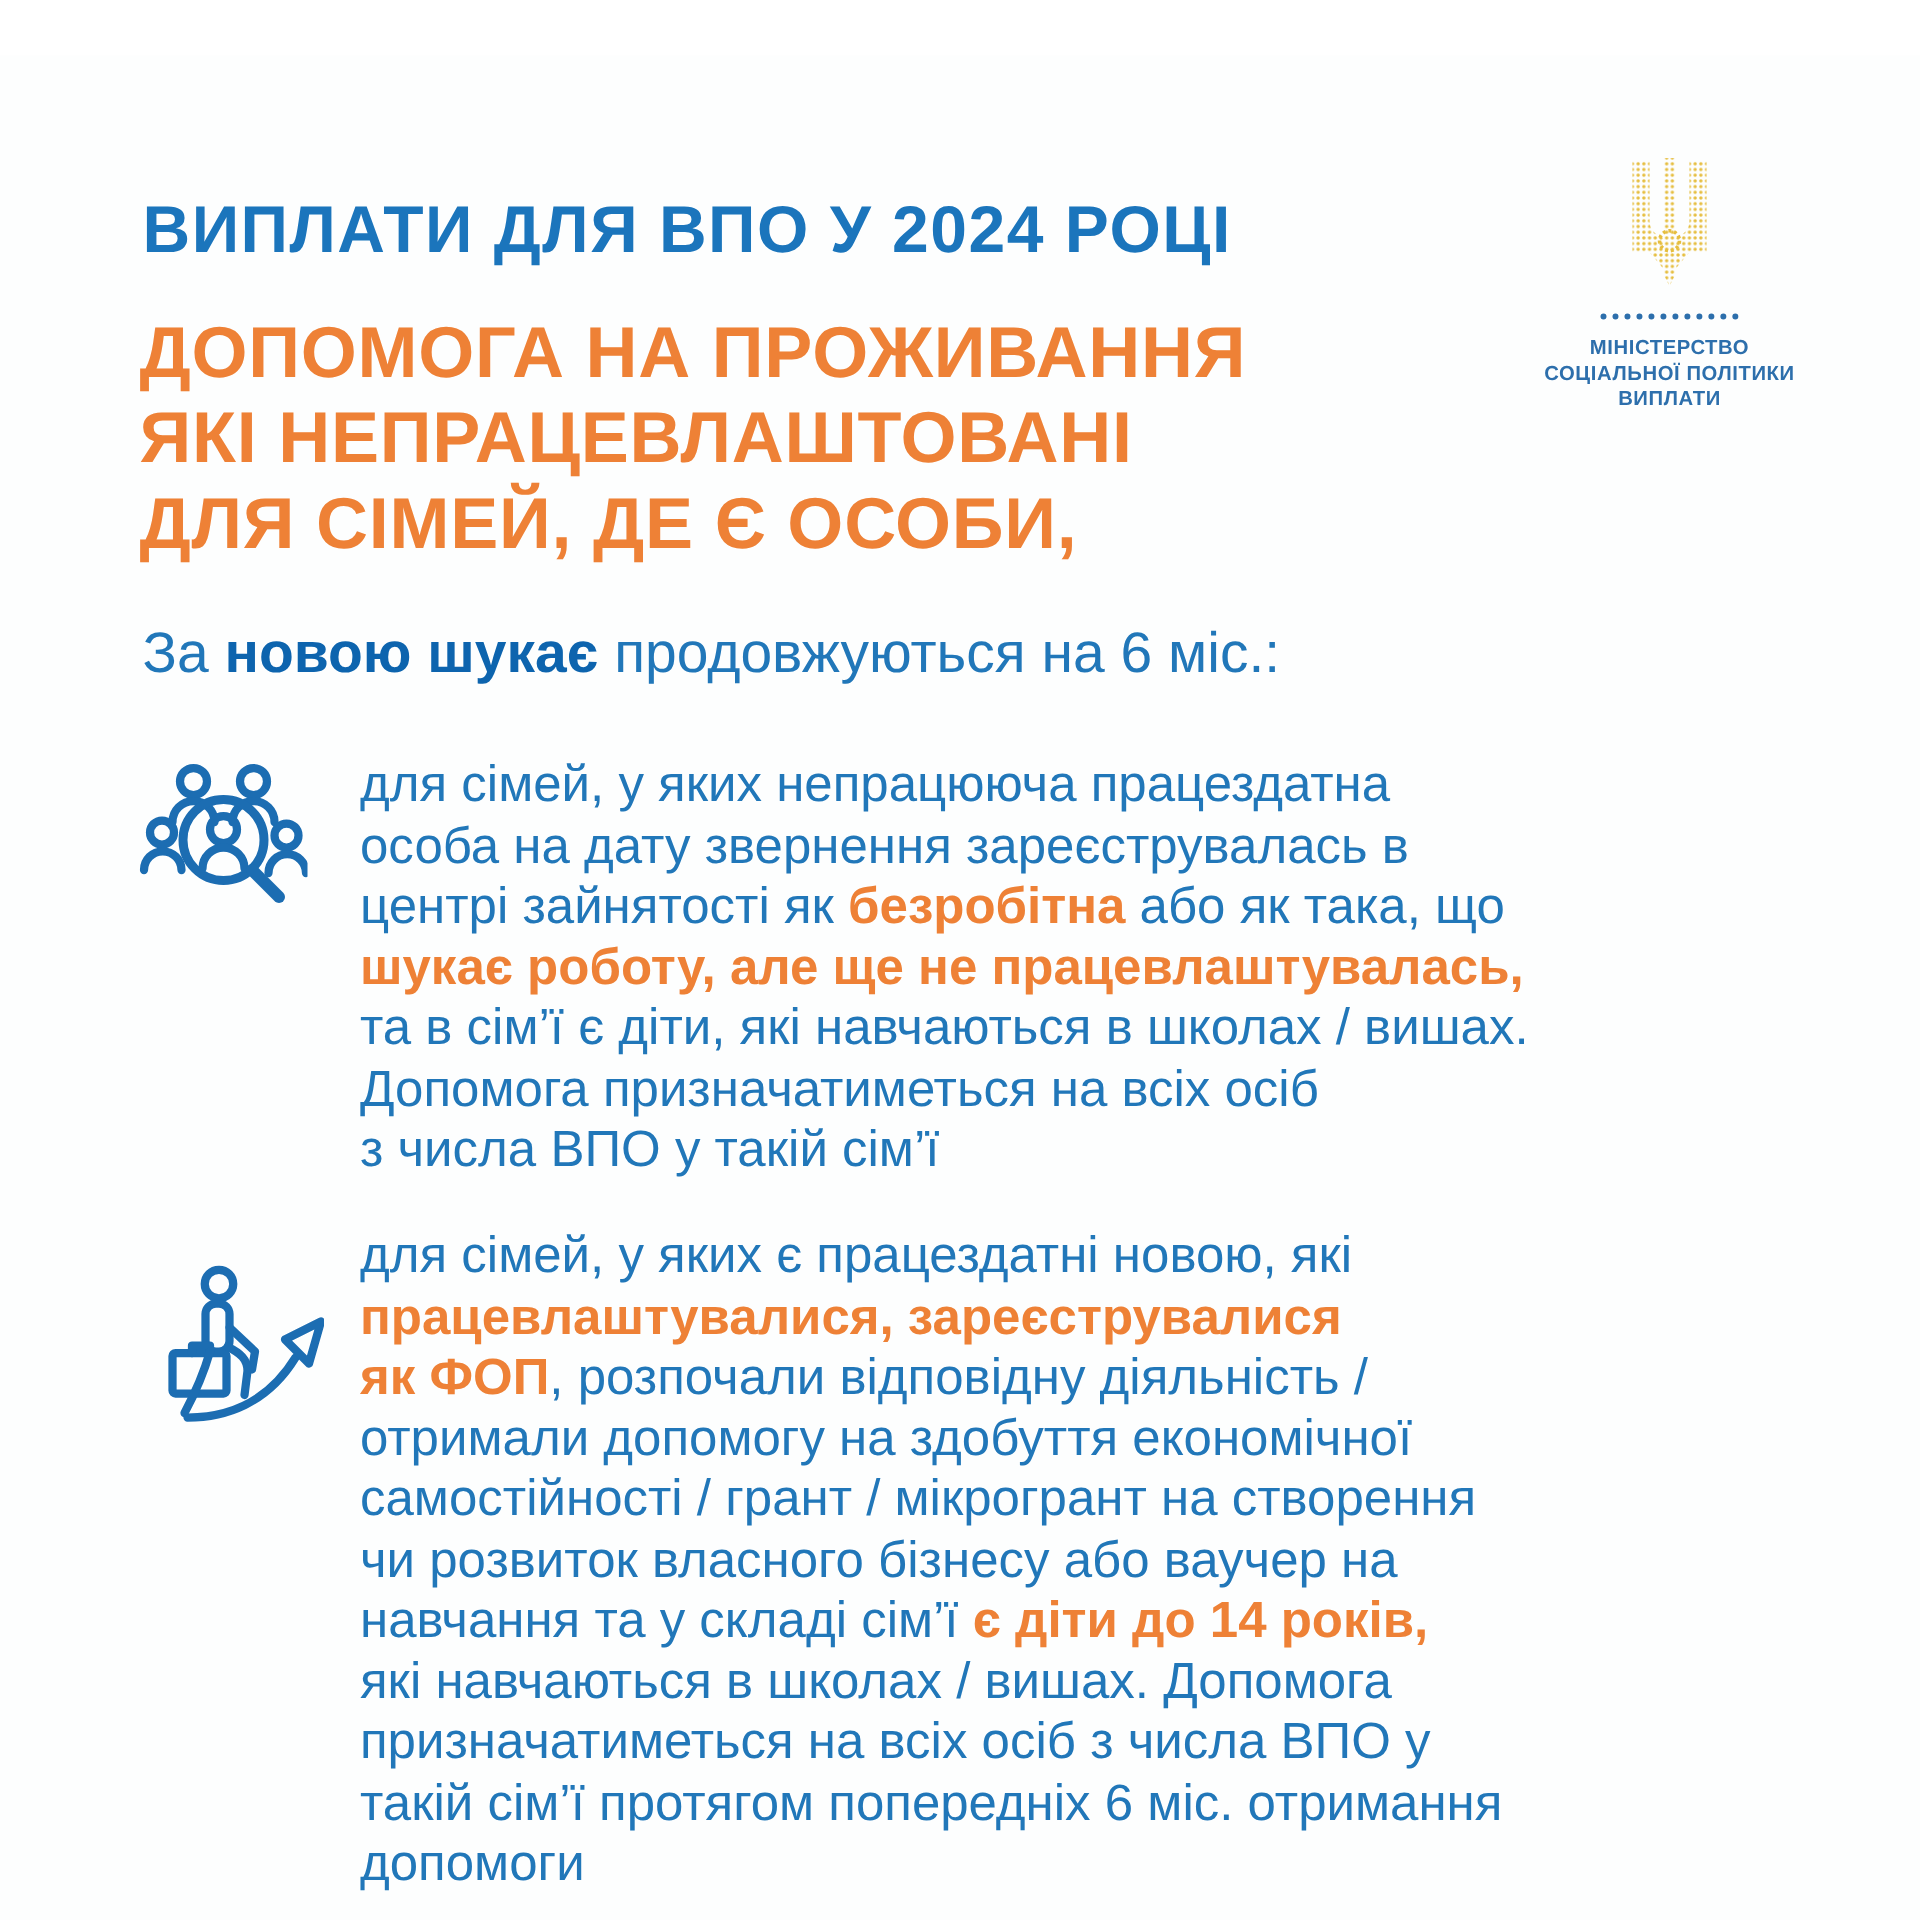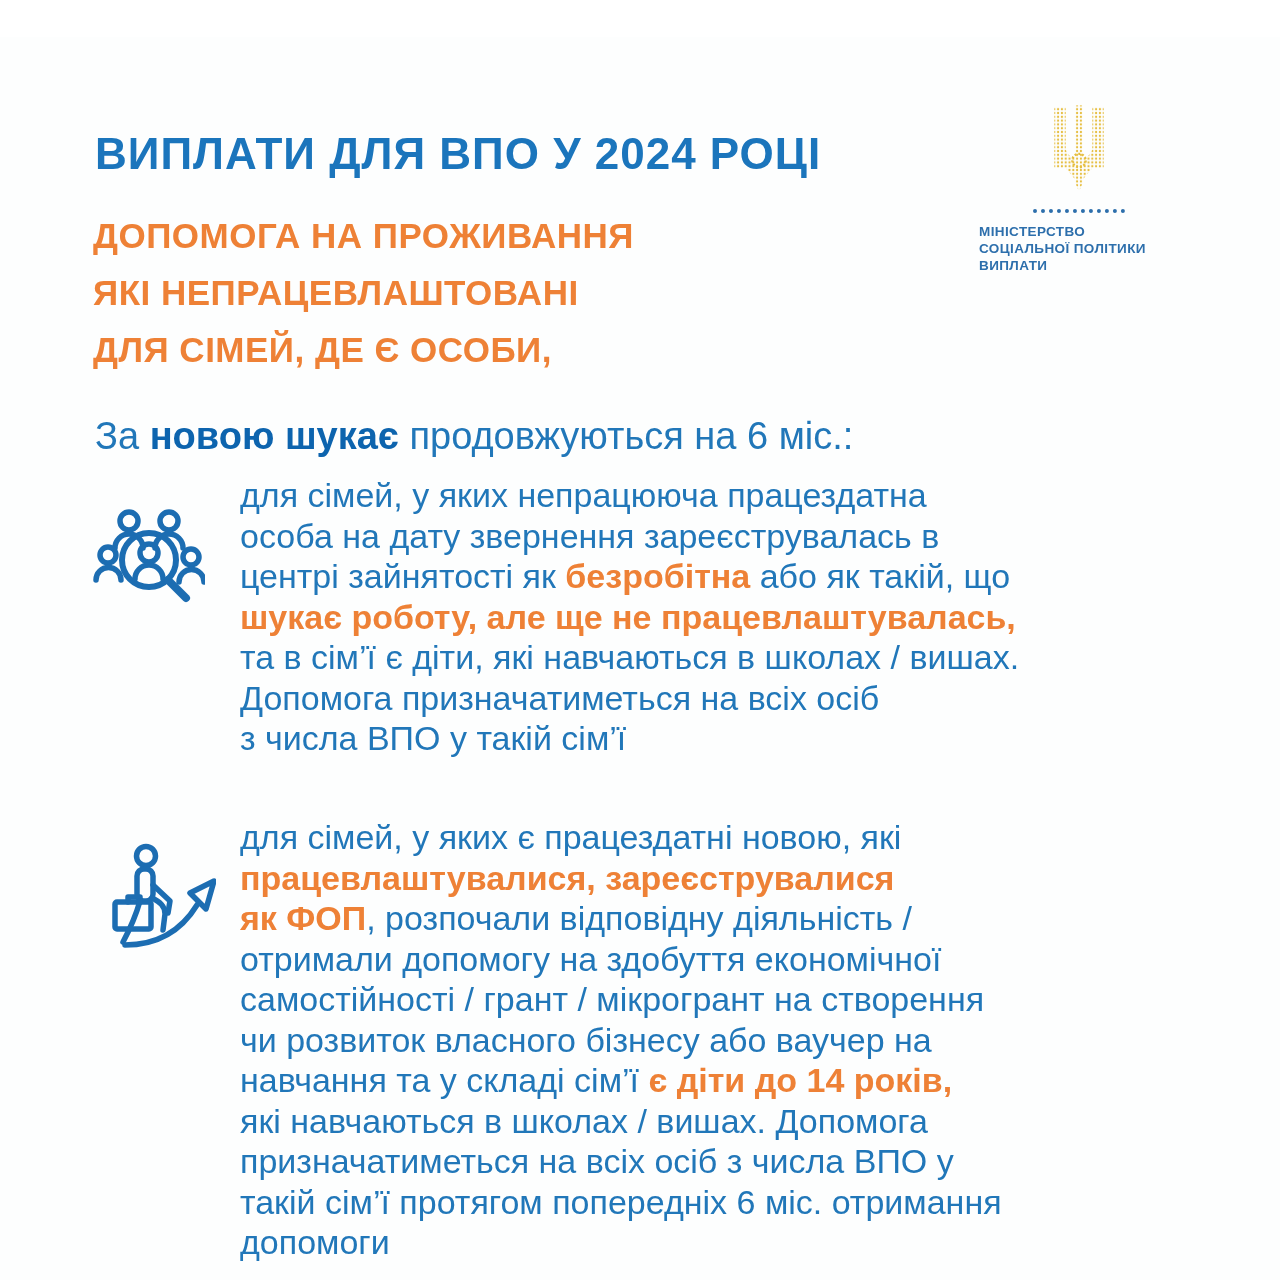--- a/index.html
+++ b/index.html
@@ -7,43 +7,43 @@
     position:relative;width:1280px;height:1280px;background:#fdfefe;
     font-family:"Liberation Sans",sans-serif;overflow:hidden;margin-top:37px;
   }
   .page-title{
     position:absolute;left:95px;top:92px;
     font-size:44px;font-weight:700;letter-spacing:1px;
     color:var(--title_blue,#1B75BC);white-space:nowrap;
   }
   .main-heading{
     position:absolute;left:93px;top:170px;
-    font-size:35px;font-weight:700;line-height:57px;letter-spacing:.5px;
+    font-size:48px;font-weight:700;line-height:57px;letter-spacing:.5px;
     color:var(--orange,#EE8136);
   }
-  .logo{position:absolute;left:979px;top:66px;width:200px;text-align:left;}
+  .logo{position:absolute;left:1013px;top:66px;width:200px;text-align:center;}
   .trident{display:block;margin:0 auto;width:76px;height:96px;}
   .logo-sep{
     width:92px;height:0;margin:10px auto 10px auto;
     border-top:4px dotted var(--logo_blue,#2D6FAC);
   }
   .ministry{
     font-size:13.5px;font-weight:700;line-height:17px;letter-spacing:.4px;
     color:var(--logo_blue,#2D6FAC);
   }
   .subtitle{
     position:absolute;left:95px;top:378px;
     font-size:38px;color:var(--body_blue,#2177B9);white-space:nowrap;
   }
   .bullet-text{
     position:absolute;left:240px;width:1005px;
     font-size:34px;line-height:40.5px;color:var(--body_blue,#2177B9);
     white-space:pre-wrap;
   }
-  .bullet-text.first{top:438px;}
+  .bullet-text.first{top:466px;}
   .bullet-text.second{top:780px;}
   .bullet-icon{position:absolute;color:var(--icon_blue,#1C6DB2);}
   .bullet-icon.first{left:93px;top:465px;}
   .bullet-icon.second{left:98px;top:806px;}
   .run-normal{font-weight:400;}
   .run-orange{font-weight:700;color:var(--orange,#EE8136);}
   .run-boldblue{font-weight:700;color:var(--bold_blue,#0D64AE);}
 </style>
 </head>
 <body>
@@ -94,21 +94,21 @@
       <circle cx="98" cy="55" r="8"></circle>
       <path d="M86 80 a12.5 12.5 0 0 1 25 0"></path>
       <circle cx="56" cy="58" r="27" stroke-width="6"></circle>
       <circle cx="56" cy="51" r="9"></circle>
       <path d="M42 77 a14 14 0 0 1 28 0"></path>
       <path d="M75 78 L93 96" stroke-width="8"></path>
     </svg>
   </div>
   <div class="bullet-text first"><span class="run-normal">для сімей, у яких непрацююча працездатна
 особа на дату звернення зареєструвалась в
-центрі зайнятості як </span><span class="run-orange">безробітна</span><span class="run-normal"> або як такій, що
+центрі зайнятості як </span><span class="run-orange">безробітна</span><span class="run-normal"> або як така, що
 </span><span class="run-orange">шукає роботу, але ще не працевлаштувалась,</span><span class="run-normal">
 та в сім’ї є діти, які навчаються в школах / вишах.
 Допомога призначатиметься на всіх осіб
 з числа ВПО у такій сім’ї</span></div>
 
   <div class="bullet-icon second">
     <svg width="118" height="112" viewBox="0 0 118 112" xmlns="http://www.w3.org/2000/svg" fill="none" stroke="currentColor" stroke-width="5.5" stroke-linecap="round" stroke-linejoin="round">
       <circle cx="48" cy="13" r="9.5"></circle>
       <rect x="39" y="26" width="16" height="32" rx="7"></rect>
       <path d="M55 42 L72 58 L70 70"></path>

